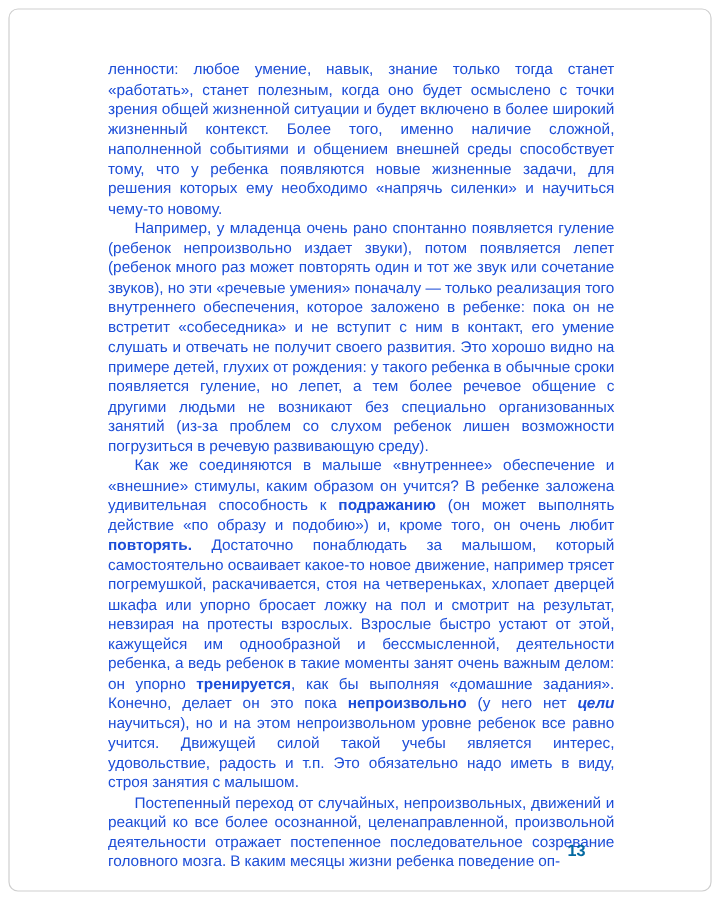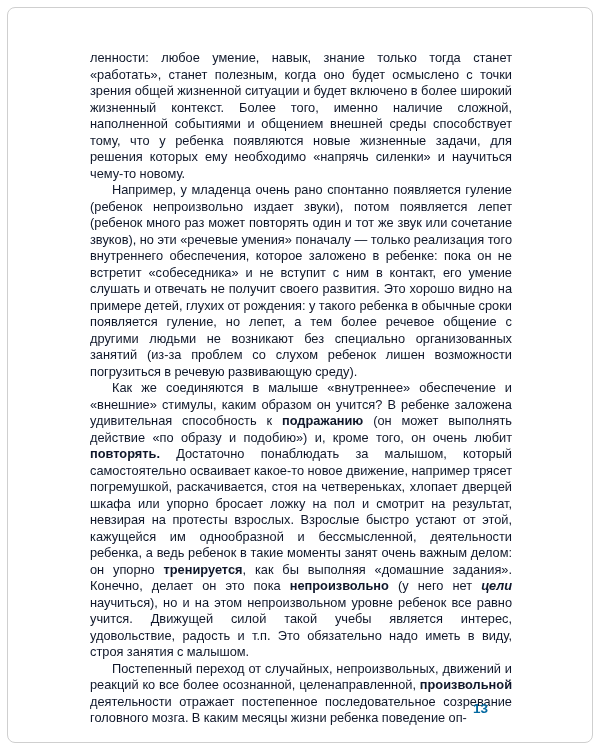--- a/index.html
+++ b/index.html
@@ -29,21 +29,21 @@
       position: absolute;
       left: 90px;
       top: 50px;
       width: 422px;
     }
     .para {
       margin: 0;
       font-size: 12.8px;
       line-height: 16.5px;
       text-align: justify;
-      color: #0f172a;
+      color: #1d4ed8;
       word-spacing: -0.2px;
     }
     .para.indent {
       text-indent: 22px;
     }
     .page-number {
       position: absolute;
       right: 112px;
       bottom: 34px;
       font-size: 13.5px;
@@ -55,17 +55,17 @@
 </head>
 <body>
 
 <div class="scan-frame"></div>
 
 <main class="page">
   <div>
       <p class="para"><span>ленности: любое умение, навык, знание только тогда станет «работать», станет полезным, когда оно будет осмыслено с точки зрения общей жизненной ситуации и будет включено в более широкий жизненный контекст. Более того, именно наличие сложной, наполненной событиями и общением внешней среды способствует тому, что у ребенка появляются новые жизненные задачи, для решения которых ему необходимо «напрячь силенки» и научиться чему-то новому.</span></p>
       <p class="para indent"><span>Например, у младенца очень рано спонтанно появляется гуление (ребенок непроизвольно издает звуки), потом появляется лепет (ребенок много раз может повторять один и тот же звук или сочетание звуков), но эти «речевые умения» поначалу — только реализация того внутреннего обеспечения, которое заложено в ребенке: пока он не встретит «собеседника» и не вступит с ним в контакт, его умение слушать и отвечать не получит своего развития. Это хорошо видно на примере детей, глухих от рождения: у такого ребенка в обычные сроки появляется гуление, но лепет, а тем более речевое общение с другими людьми не возникают без специально организованных занятий (из-за проблем со слухом ребенок лишен возможности погрузиться в речевую развивающую среду).</span></p>
       <p class="para indent"><span>Как же соединяются в малыше «внутреннее» обеспечение и «внешние» стимулы, каким образом он учится? В ребенке заложена удивительная способность к </span><span style="font-weight: bold;">подражанию</span><span> (он может выполнять действие «по образу и подобию») и, кроме того, он очень любит </span><span style="font-weight: bold;">повторять.</span><span> Достаточно понаблюдать за малышом, который самостоятельно осваивает какое-то новое движение, например трясет погремушкой, раскачивается, стоя на четвереньках, хлопает дверцей шкафа или упорно бросает ложку на пол и смотрит на результат, невзирая на протесты взрослых. Взрослые быстро устают от этой, кажущейся им однообразной и бессмысленной, деятельности ребенка, а ведь ребенок в такие моменты занят очень важным делом: он упорно </span><span style="font-weight: bold;">тренируется</span><span>, как бы выполняя «домашние задания». Конечно, делает он это пока </span><span style="font-weight: bold;">непроизвольно</span><span> (у него нет </span><span style="font-weight: bold; font-style: italic;">цели</span><span> научиться), но и на этом непроизвольном уровне ребенок все равно учится. Движущей силой такой учебы является интерес, удовольствие, радость и т.п. Это обязательно надо иметь в виду, строя занятия с малышом.</span></p>
-      <p class="para indent"><span>Постепенный переход от случайных, непроизвольных, движений и реакций ко все более осознанной, целенаправленной, </span><span style="font-weight: bold;">произвольной</span><span> деятельности отражает постепенное последовательное созревание головного мозга. В каким месяцы жизни ребенка поведение оп-</span></p>
+      <p class="para indent"><span>Постепенный переход от случайных, непроизвольных, движений и реакций ко все более осознанной, целенаправленной, </span><span style="font-weight: normal;">произвольной</span><span> деятельности отражает постепенное последовательное созревание головного мозга. В каким месяцы жизни ребенка поведение оп-</span></p>
     </div>
 </main>
 
 <div class="page-number">13</div>
 
 </body></html>

